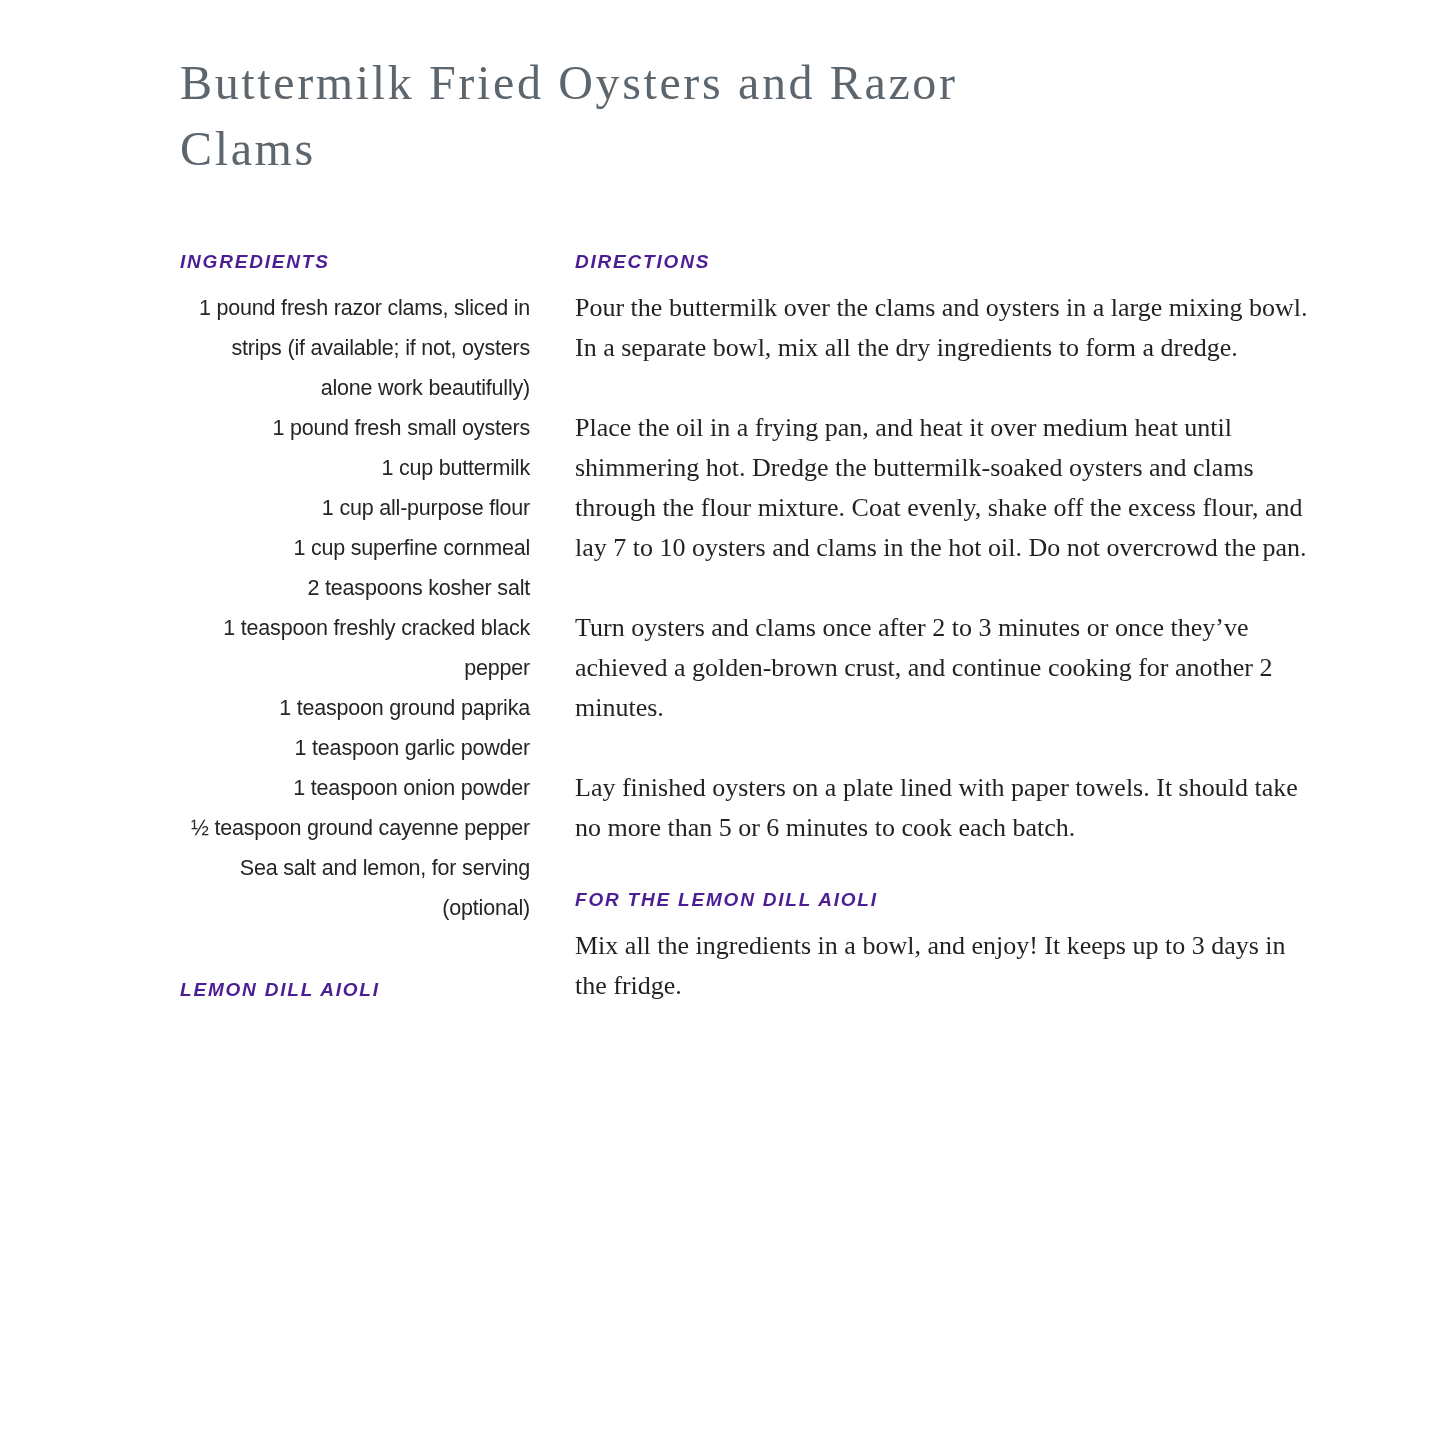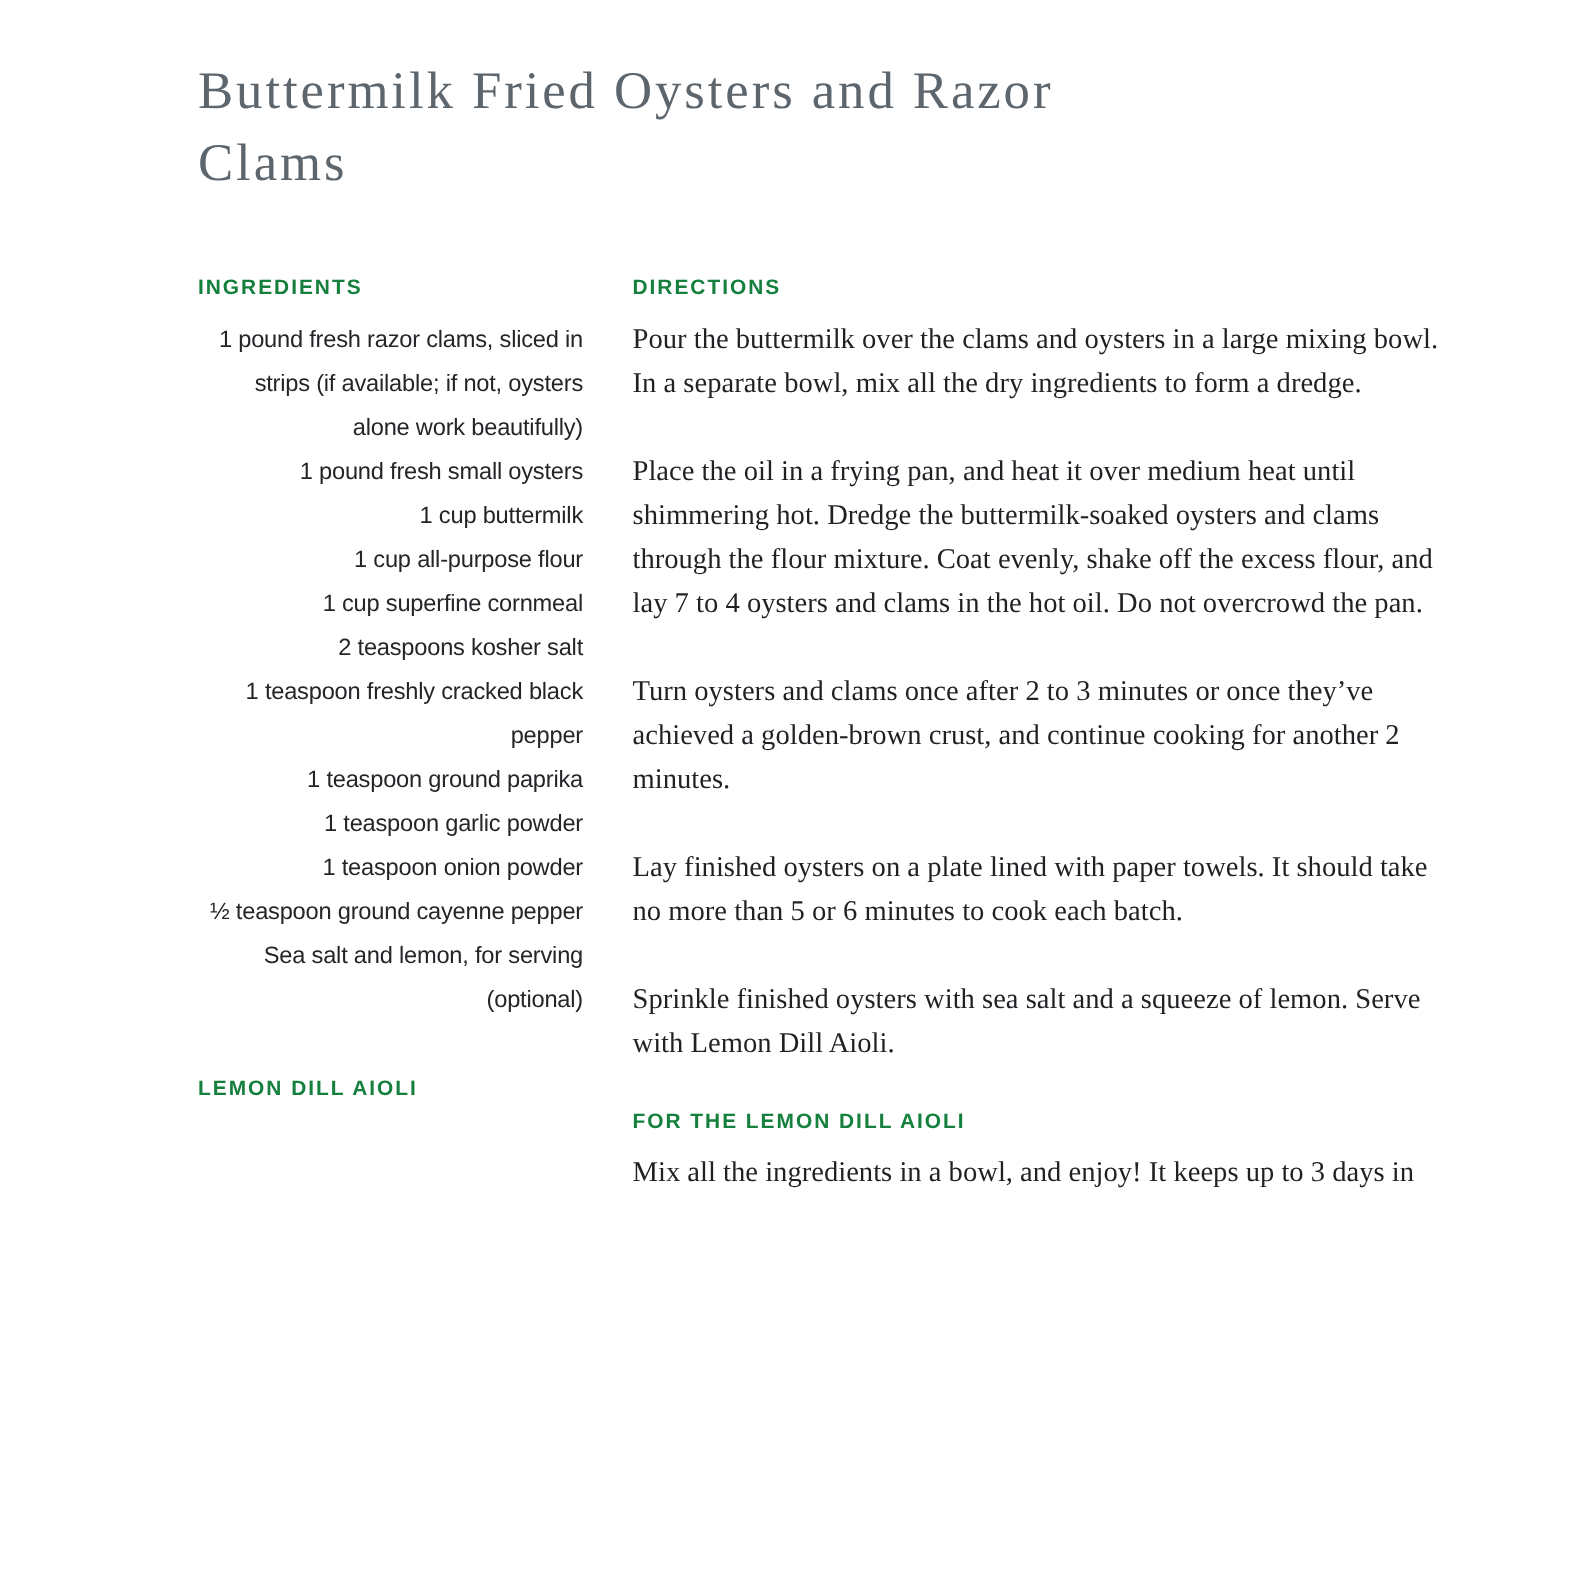--- a/index.html
+++ b/index.html
@@ -41,21 +41,22 @@
     left: 575px;
     width: 748px;
   }
   .section-heading {
     margin: 0 0 14px 0;
     font-family: "Liberation Sans", sans-serif;
     font-weight: 700;
     font-size: 19px;
     line-height: 24px;
     letter-spacing: 1.8px;
-    color: #15803d;
+    color: #4c1d95;
+    font-style: italic;
   }
   .ingredient-list {
     list-style: none;
     margin: 0;
     padding: 0;
     font-size: 21.5px;
     line-height: 40px;
     letter-spacing: -0.2px;
     color: #232528;
     text-align: right;
@@ -102,24 +103,23 @@
         <li>Sea salt and lemon, for serving (optional)</li>
       </ul>
 
     <h2 class="section-heading subsection-heading">LEMON DILL AIOLI</h2>
   </div>
 
   <div class="col col-right">
     <h2 class="section-heading">DIRECTIONS</h2>
     <div class="directions-body">
         <p>Pour the buttermilk over the clams and oysters in a large mixing bowl. In a separate bowl, mix all the dry ingredients to form a dredge.</p>
-        <p>Place the oil in a frying pan, and heat it over medium heat until shimmering hot. Dredge the buttermilk-soaked oysters and clams through the flour mixture. Coat evenly, shake off the excess flour, and lay 7 to 4 oysters and clams in the hot oil. Do not overcrowd the pan.</p>
+        <p>Place the oil in a frying pan, and heat it over medium heat until shimmering hot. Dredge the buttermilk-soaked oysters and clams through the flour mixture. Coat evenly, shake off the excess flour, and lay 7 to 10 oysters and clams in the hot oil. Do not overcrowd the pan.</p>
         <p>Turn oysters and clams once after 2 to 3 minutes or once they’ve achieved a golden-brown crust, and continue cooking for another 2 minutes.</p>
         <p>Lay finished oysters on a plate lined with paper towels. It should take no more than 5 or 6 minutes to cook each batch.</p>
-        <p>Sprinkle finished oysters with sea salt and a squeeze of lemon. Serve with Lemon Dill Aioli.</p>
       </div>
 
     <h2 class="section-heading aioli-directions-heading">FOR THE LEMON DILL AIOLI</h2>
     <div class="directions-body">
         <p>Mix all the ingredients in a bowl, and enjoy! It keeps up to 3 days in the fridge.</p>
       </div>
   </div>
 
 </div>
 

